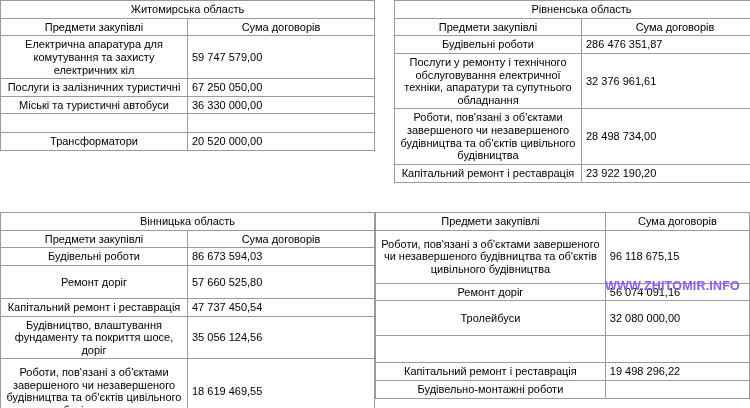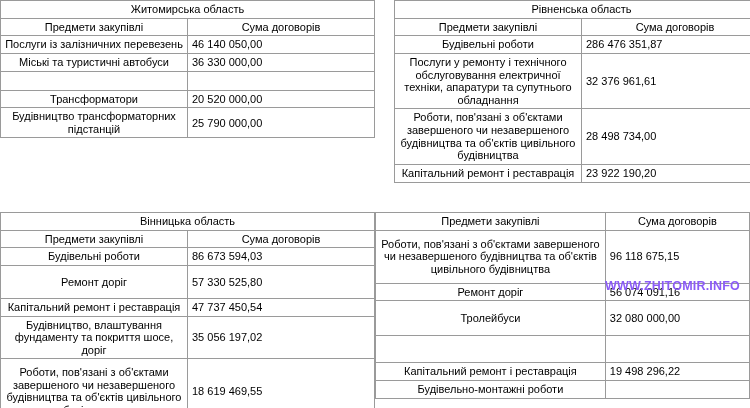--- a/index.html
+++ b/index.html
@@ -85,39 +85,39 @@
     <table class="tbl">
       <tbody>
           <tr>
         <td class="region-title" colspan="2">Житомирська область</td>
       </tr>
       <tr>
         <th class="col-head w-subject">Предмети закупівлі</th>
         <th class="col-head w-amount">Сума договорів</th>
       </tr>
       <tr>
-        <td class="subject">Послуги із залізничних перевезень</td>
-        <td class="amount">46 140 050,00</td>
+        <td class="subject">Електрична апаратура для комутування та захисту електричних кіл</td>
+        <td class="amount">59 747 579,00</td>
+      </tr>
+      <tr>
+        <td class="subject">Послуги із залізничних туристичні</td>
+        <td class="amount">67 250 050,00</td>
       </tr>
       <tr>
         <td class="subject">Міські та туристичні автобуси</td>
         <td class="amount">36 330 000,00</td>
       </tr>
       <tr class="pad-row">
         <td class="subject"></td>
         <td class="amount"></td>
       </tr>
       <tr>
         <td class="subject">Трансформатори</td>
         <td class="amount">20 520 000,00</td>
       </tr>
-      <tr>
-        <td class="subject">Будівництво трансформаторних підстанцій</td>
-        <td class="amount">25 790 000,00</td>
-      </tr>
     </tbody>
       </table>
   </div>
 
   <div class="quad tr">
     <table class="tbl">
       <tbody>
           <tr>
         <td class="region-title" colspan="2">Рівненська область</td>
       </tr>
@@ -154,29 +154,29 @@
       <tr>
         <th class="col-head w-subject">Предмети закупівлі</th>
         <th class="col-head w-amount">Сума договорів</th>
       </tr>
       <tr>
         <td class="subject">Будівельні роботи</td>
         <td class="amount">86 673 594,03</td>
       </tr>
       <tr>
         <td class="subject" style="height:28px">Ремонт доріг</td>
-        <td class="amount">57 330 525,80</td>
+        <td class="amount">57 660 525,80</td>
       </tr>
       <tr>
         <td class="subject">Капітальний ремонт і реставрація</td>
         <td class="amount">47 737 450,54</td>
       </tr>
       <tr>
         <td class="subject">Будівництво, влаштування фундаменту та покриття шосе, доріг</td>
-        <td class="amount">35 056 197,02</td>
+        <td class="amount">35 056 124,56</td>
       </tr>
       <tr>
         <td class="subject" style="height:60px">Роботи, пов'язані з об'єктами завершеного чи незавершеного будівництва та об'єктів цивільного будівництва</td>
         <td class="amount">18 619 469,55</td>
       </tr>
     </tbody>
       </table>
   </div>
 
   <div class="quad br">

